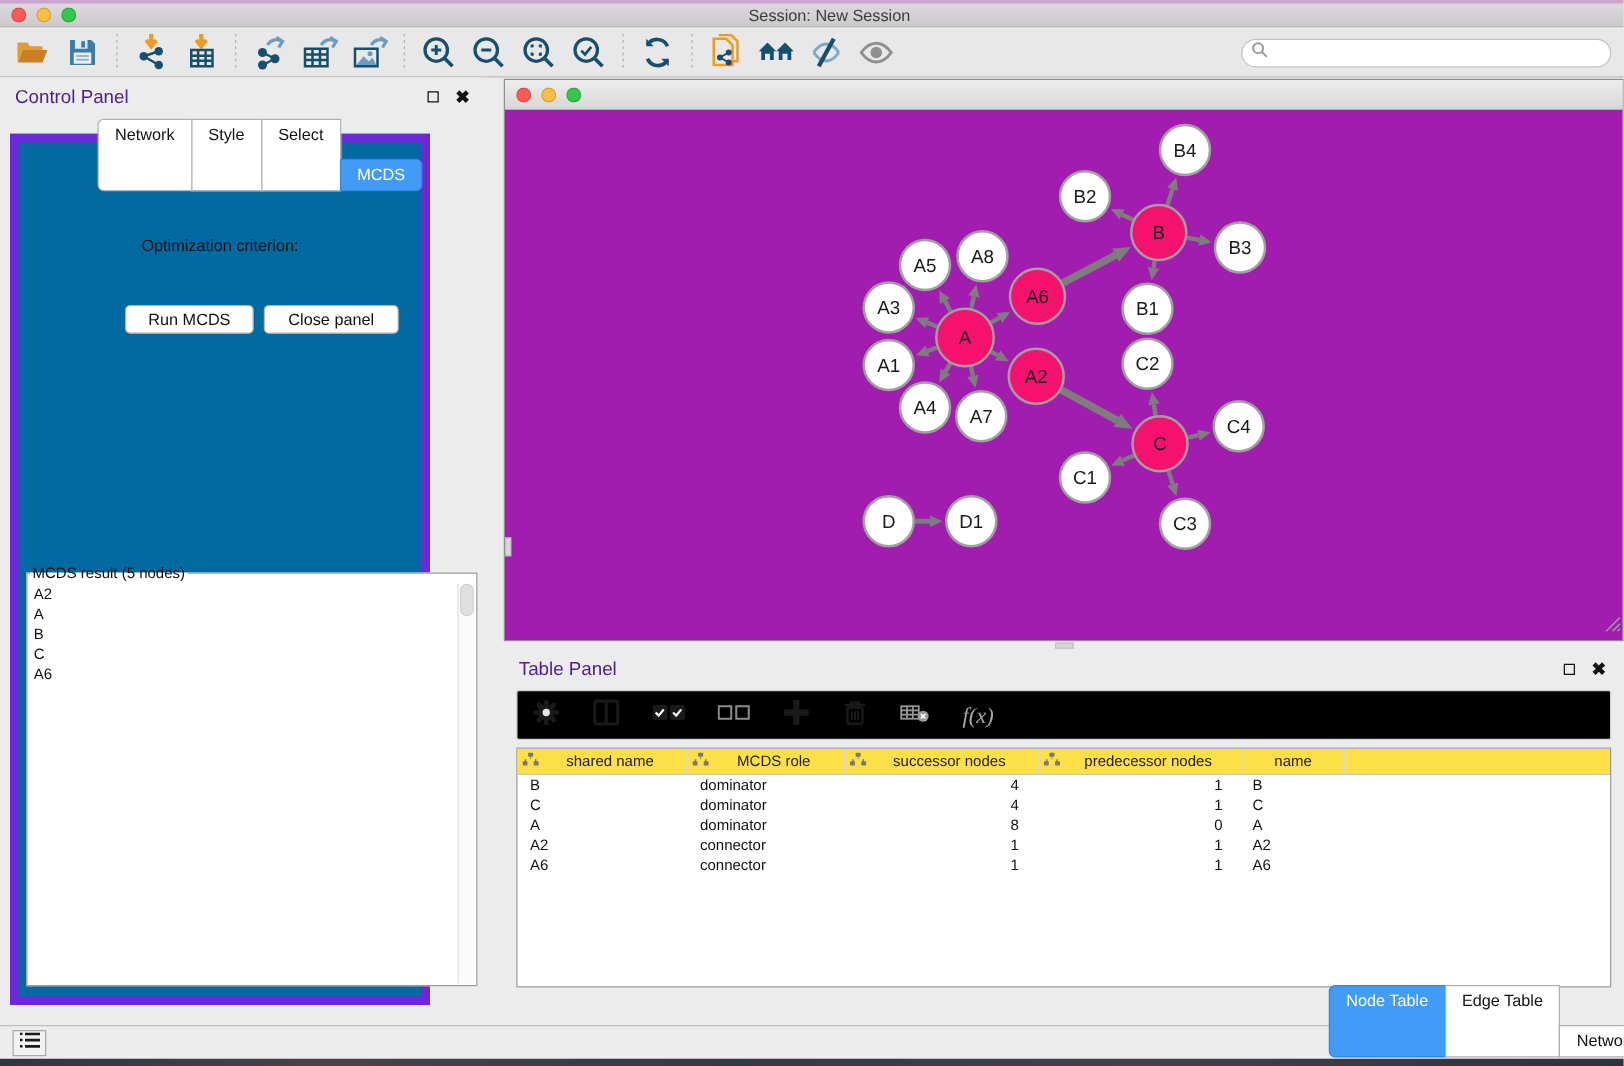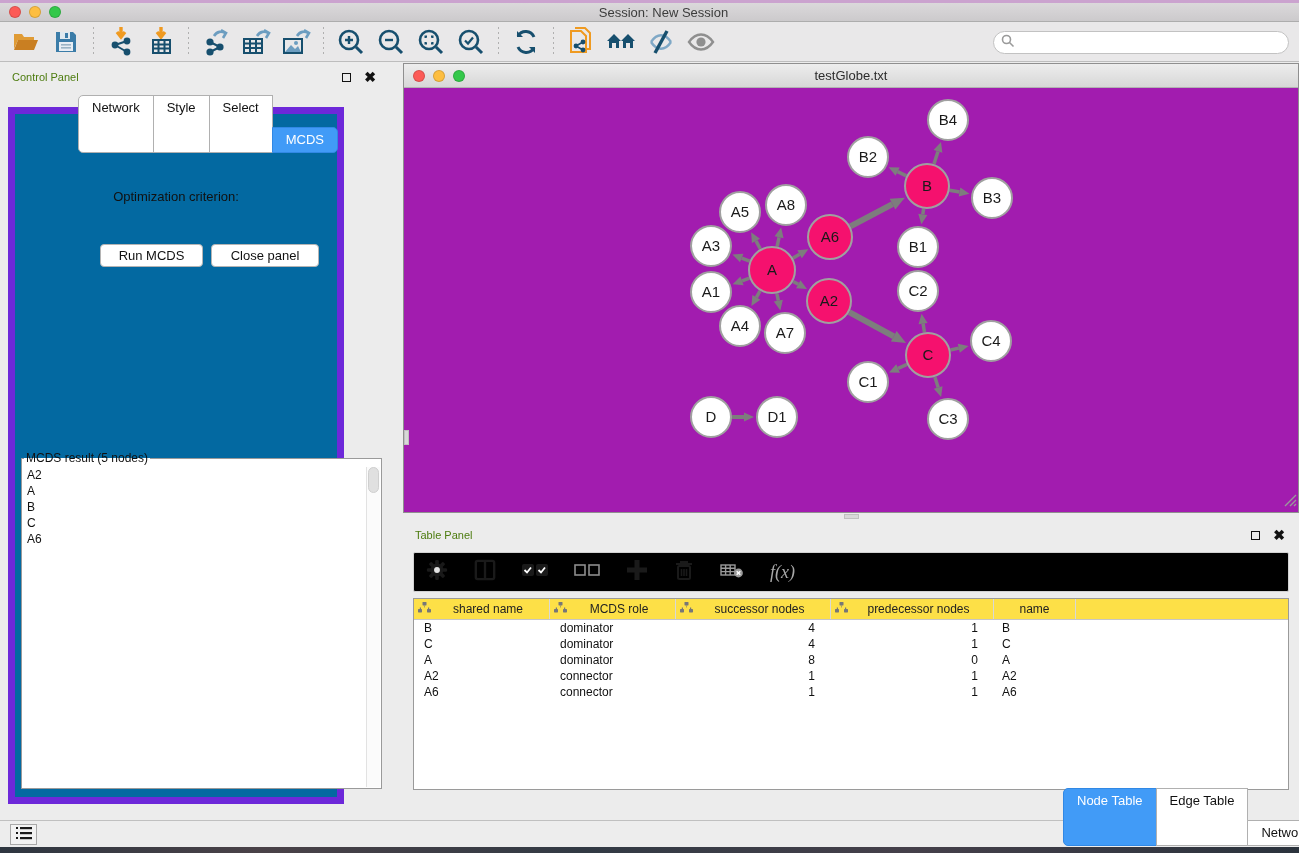--- a/index.html
+++ b/index.html
@@ -32,21 +32,21 @@
     background-image:linear-gradient(#b0b0b0 40%, rgba(0,0,0,0) 0%);
     background-size:1px 5px; background-repeat:repeat-y; }
   #search-box { position:absolute; right:10px; top:9px; width:296px; height:23px;
     background:#fff; border:1px solid #c2c2c2; border-radius:12px;
     display:flex; align-items:center; padding-left:7px; }
   #search-box input { border:none; outline:none; flex:1; font-size:12px; background:transparent; }
 
   
   #control-panel { left:0; top:62px; width:390px; height:758px; background:#ececec; }
   .panel-head { height:30px; display:flex; align-items:center; padding:0 12px; }
-  .panel-head .ptitle { font-size:11px; color:#4d7c0f; flex:1; }
+  .panel-head .ptitle { font-size:15px; color:#4c1d95; flex:1; }
   .wbtn { width:16px; height:16px; display:flex; align-items:center; justify-content:center;
     font-size:12px; color:#111; margin-left:8px; }
   .float-glyph { width:9px; height:9px; border:1.6px solid #111; display:inline-block; }
   .close-glyph { font-weight:bold; font-size:14px; line-height:1; }
   #cp-box { position:absolute; left:8px; top:45px; width:336px; height:697px;
     border:7px solid #6d28d9; background:#0369a1; }
   .seg-tabs { position:absolute; display:flex; z-index:3; }
   #cp-tabs { left:78px; top:33px; }
   .seg-tab { font-size:13px; color:#111; background:#fff; border:1px solid #b0b0b0;
     padding:4px 13px 5px; margin-left:-1px; white-space:nowrap; }
@@ -359,21 +359,20 @@
       </div>
   </div>
 
   <div id="net-window" class="abs">
     <div id="net-titlebar">
       <div class="lights">
         <span class="light red"></span>
         <span class="light yellow"></span>
         <span class="light green"></span>
       </div>
-      <div class="title">testGlobe.txt</div>
     </div>
     <div id="net-canvas">
       <svg id="graph-svg" width="894" height="424">
           <line x1="356.406143770128" y1="160.98613558335694" x2="351.941552316074" y2="152.89406357288422" stroke="#7d7d7d" stroke-width="3.5"></line>
           <polygon points="347.1107788869607,144.13828673261628 355.9692096625973,150.67190779549207 347.91389496955077,155.11621935027637" fill="#7d7d7d"></polygon>
           <line x1="373.05334582268216" y1="158.5380372518329" x2="375.051649493812" y2="149.26019877872977" stroke="#7d7d7d" stroke-width="3.5"></line>
           <polygon points="377.1572102532629,139.48438096699348 379.5485256872107,150.22875672807717 370.55477330041333,148.29164082938237" fill="#7d7d7d"></polygon>
           <line x1="345.6664171592628" y1="173.21301658725093" x2="337.7086764060137" y2="170.08210219253" stroke="#7d7d7d" stroke-width="3.5"></line>
           <polygon points="328.40301688903986,166.42085910388454 339.3928482267906,165.801498814722 336.0245045852368,174.36270557033797" fill="#7d7d7d"></polygon>
           <line x1="345.4234240064849" y1="190.14237166979234" x2="338.0427919910833" y2="192.80423895403553" stroke="#7d7d7d" stroke-width="3.5"></line>

